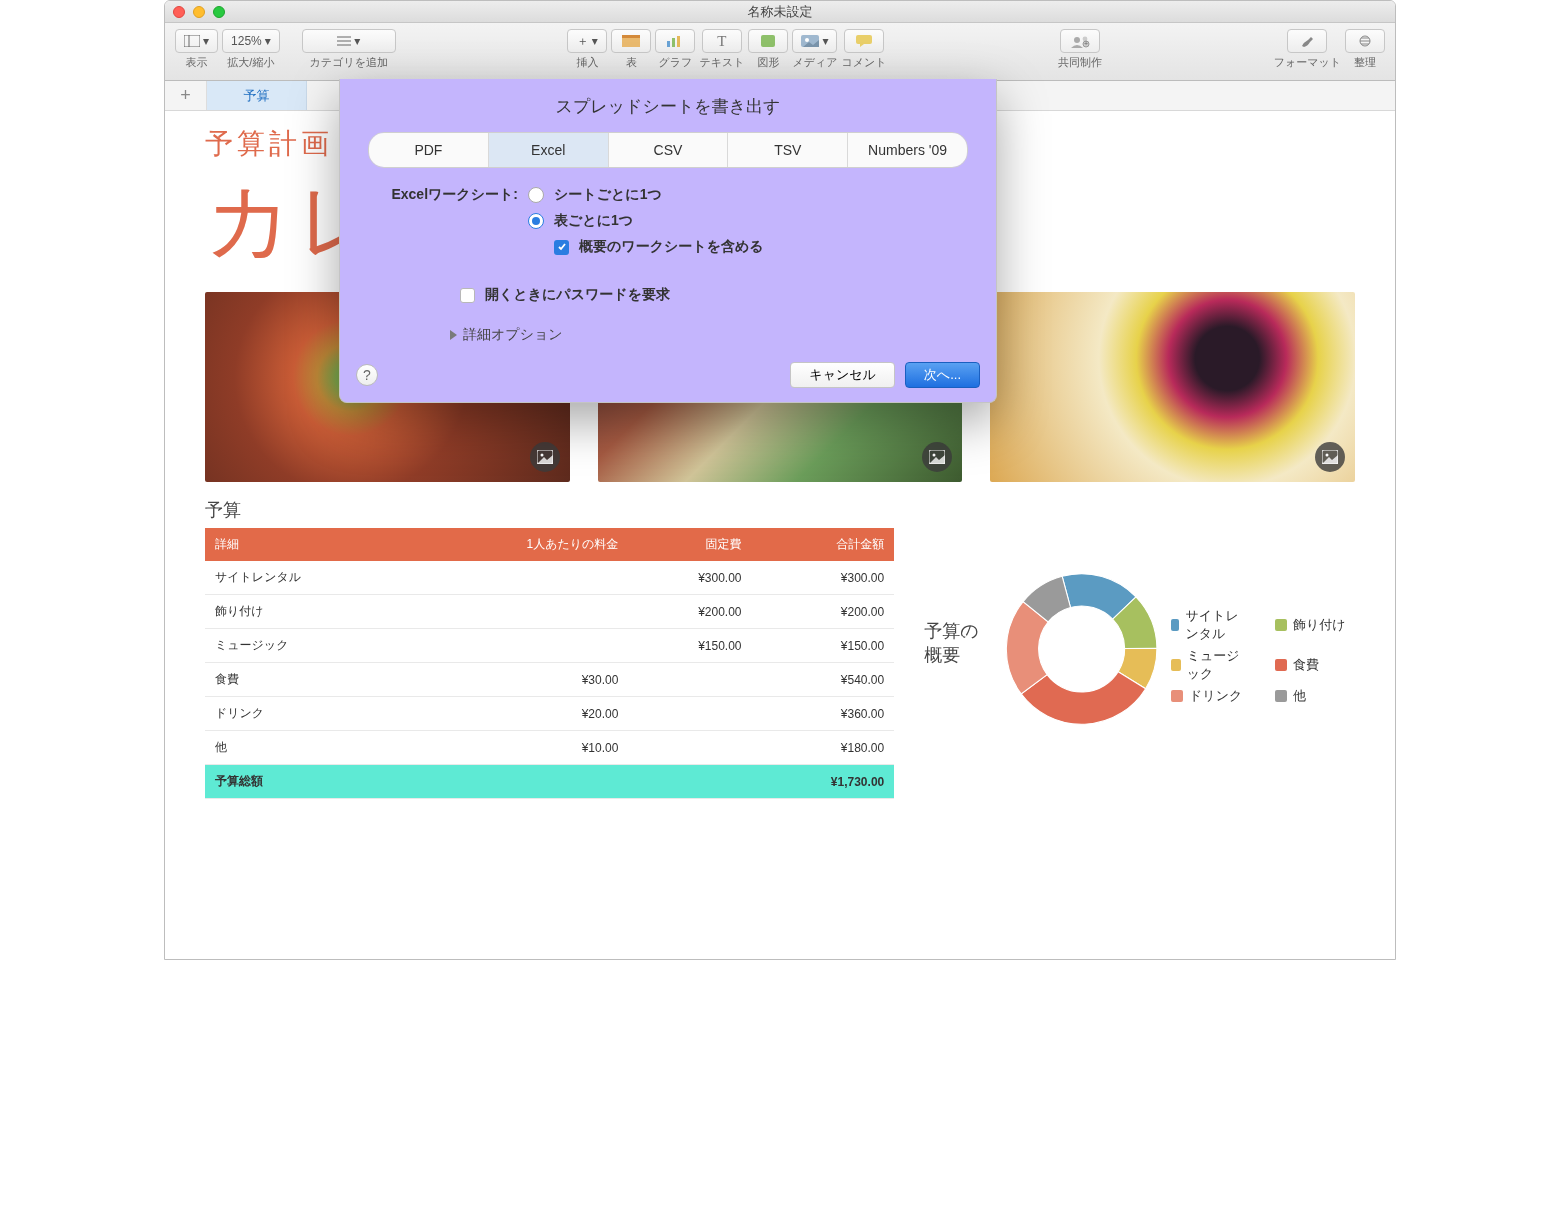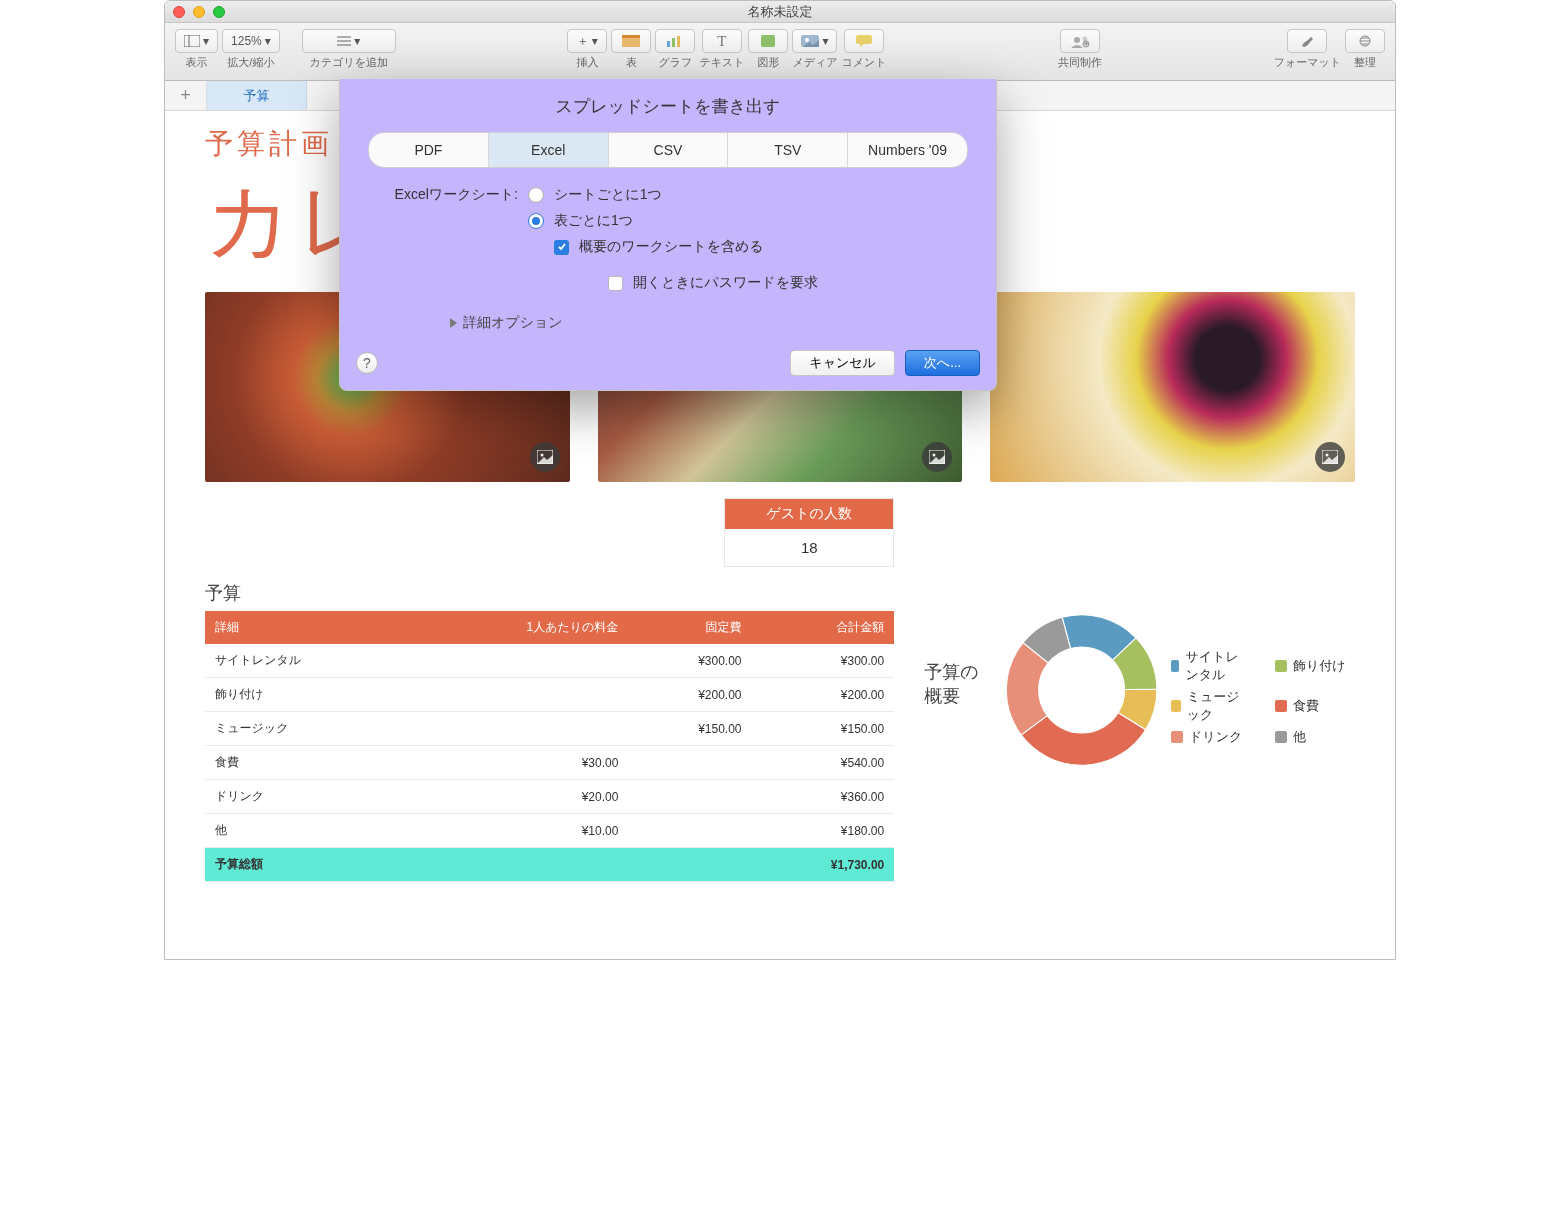--- a/index.html
+++ b/index.html
@@ -78,21 +78,21 @@
 .swatch{width:12px;height:12px; border-radius:2px;}
 
 
 .sheet-dialog{ position:absolute; top:78px; left:174px; width:658px; background:#c4b5fd; border:1px solid #c4c4c4; border-top:none; border-radius:0 0 8px 8px; box-shadow:0 18px 50px rgba(0,0,0,.35); z-index:100; padding-bottom:14px;}
 .dlg-title{ text-align:center; font-size:17px; padding:16px 0 14px; color:#333;}
 .seg{ display:flex; margin:0 28px; border:1px solid #cfcfcf; border-radius:16px; overflow:hidden;}
 .seg div{ flex:1; text-align:center; padding:9px 0; font-size:14px; background:#fafafa; border-right:1px solid #d9d9d9; color:#333;}
 .seg div:last-child{border-right:none;}
 .seg div.sel{ background:#dce7f4;}
 .form-area{ padding:18px 30px 10px; font-size:14px; color:#333;}
-.row{ display:flex; align-items:center; gap:10px; margin-bottom:8px;}
+.row{ display:flex; align-items:center; gap:10px; margin-bottom:8px;font-weight:bold;}
 .lbl-right{text-align:right; width:148px;}
 .radio{ width:16px; height:16px; border:1px solid #aaa; border-radius:50%; background:#fff; display:inline-flex; align-items:center; justify-content:center;}
 .radio.on{ border-color:#2a7de1;}
 .radio.on::after{content:""; width:8px;height:8px; background:#2a7de1; border-radius:50%;}
 .chk{ width:15px; height:15px; border-radius:3px; background:#2a7de1; display:inline-flex; align-items:center; justify-content:center;}
 .chk svg{stroke:#fff;}
 .chk.off{ background:#fff; border:1px solid #b8b8b8;}
 .disclosure{display:flex; align-items:center; gap:6px; color:#444; margin-top:8px;}
 .tri{ width:0;height:0; border-top:5px solid transparent; border-bottom:5px solid transparent; border-left:7px solid #7a7a7a;}
 .dlg-footer{ display:flex; align-items:center; padding:8px 16px 0; gap:10px;}
@@ -299,24 +299,20 @@
             <rect width="16" height="14" rx="2" fill="none" stroke="#fff"></rect>
             <circle cx="5" cy="5" r="1.5" fill="#fff"></circle>
             <path d="M2 12 L7 7 L10 10 L16 5 V14 H0Z" fill="#fff" opacity=".8"></path>
           </svg>
         </div>
       </div>
   </div>
 
   <div class="lower">
     <div class="left-col">
-      <div class="guest-box">
-        <div class="guest-head">ゲストの人数</div>
-        <div class="guest-val">18</div>
-      </div>
       <div class="budget-title">予算</div>
       <table class="budget">
         <thead>
             <tr>
           <th>詳細</th>
           <th>1人あたりの料金</th>
           <th>固定費</th>
           <th>合計金額</th>
         </tr>
           </thead>
@@ -450,21 +446,21 @@
     <div class="row">
       <div class="lbl-right"></div>
       <div style="width:16px"></div>
       <span class="chk">
           <svg width="10" height="10" viewBox="0 0 10 10">
             <path d="M2 5 L4 7 L8 2" fill="none" stroke-width="1.8"></path>
           </svg>
         </span>
       <span>概要のワークシートを含める</span>
     </div>
-    <div class="row" style="margin-top:18px;justify-content:center;">
+    <div class="row" style="margin-top:30px;">
       <div style="width:80px"></div>
       <span class="chk off"></span>
       <span>開くときにパスワードを要求</span>
     </div>
     <div class="disclosure" style="margin-left:80px; margin-top:22px;">
       <span class="tri"></span>
       <span>詳細オプション</span>
     </div>
   </div>
   <div class="dlg-footer">

